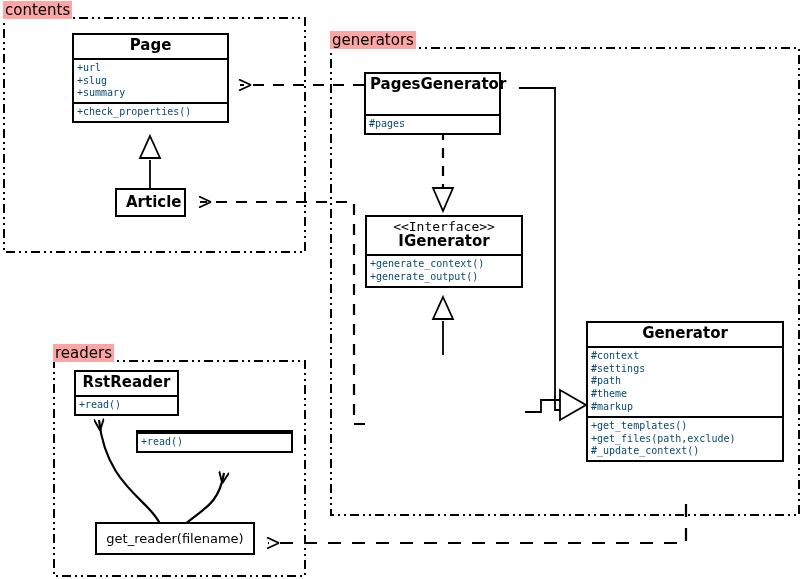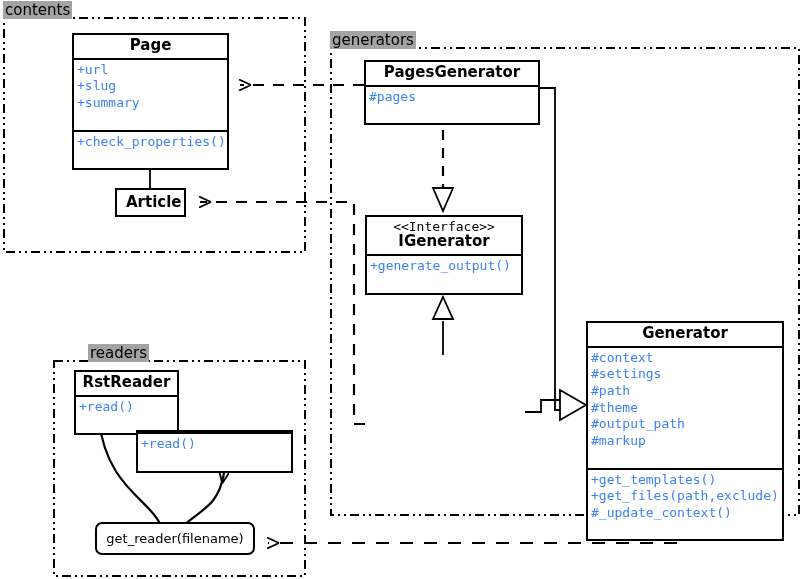--- a/index.html
+++ b/index.html
@@ -14,21 +14,21 @@
     background: #ffffff;
     font-family: "DejaVu Sans", sans-serif;
     overflow: hidden;
   }
   .pkg-label {
     position: absolute;
     font-family: "DejaVu Sans", sans-serif;
     font-size: 15px;
     color: #000;
     white-space: nowrap;
-    background: #a3a3a3;
+    background: #fca5a5;
     padding: 0 2px;
   }
   
   .umlbox {
     position: absolute;
     background: #ffffff;
     border: 2px solid #000;
     box-sizing: border-box;
     display: flex;
     flex-direction: column;
@@ -49,23 +49,23 @@
     text-align: center;
     color: #000;
     padding: 3px 4px 0 4px;
     line-height: 1.1;
   }
   .uml-sep {
     border-top: 2px solid #000;
   }
   .uml-compartment {
     font-family: "DejaVu Sans Mono", monospace;
-    font-size: 13px;
-    color: #3b82f6;
-    padding: 2px 2px 18px 3px;
+    font-size: 10px;
+    color: #0c4a6e;
+    padding: 2px 2px 2px 3px;
     line-height: 1.28;
     white-space: nowrap;
   }
   .uml-compartment div { line-height: 1.28; }
   .plainbox {
     position: absolute;
     background: #ffffff;
     border: 2px solid #000;
     box-sizing: border-box;
     display: flex;
@@ -91,21 +91,21 @@
 
     <rect x="4" y="18" width="301" height="234" fill="none" stroke="#000" stroke-width="2" stroke-dasharray="9 4 2 4 2 4"></rect>
 
     <rect x="331" y="48" width="468" height="467" fill="none" stroke="#000" stroke-width="2" stroke-dasharray="9 4 2 4 2 4"></rect>
 
     <rect x="54" y="361" width="251" height="215" fill="none" stroke="#000" stroke-width="2" stroke-dasharray="9 4 2 4 2 4"></rect>
   </svg>
 
   <div class="pkg-label" style="left:3px; top:1px;">contents</div>
   <div class="pkg-label" style="left:330px; top:31px;">generators</div>
-  <div class="pkg-label" style="left:53px; top:344px;margin-left:35px;">readers</div>
+  <div class="pkg-label" style="left:53px; top:344px;">readers</div>
 
   <svg class="under">
     <defs>
       <marker id="hollowTri" markerWidth="14" markerHeight="14" refX="12" refY="7" orient="auto" markerUnits="userSpaceOnUse">
         <path d="M1,1 L12,7 L1,13 z" fill="#ffffff" stroke="#000" stroke-width="1.6"></path>
       </marker>
       <marker id="openArrow" markerWidth="14" markerHeight="12" refX="12" refY="6" orient="auto" markerUnits="userSpaceOnUse">
         <path d="M1,6 L13,0.5 M1,6 L13,11.5" fill="none" stroke="#000" stroke-width="1.8"></path>
       </marker>
       <marker id="openArrowSolid" markerWidth="13" markerHeight="11" refX="11" refY="5.5" orient="auto" markerUnits="userSpaceOnUse">
@@ -167,44 +167,44 @@
     </div>
     <div class="uml-compartment uml-sep">
       <div>+check_properties()</div>
     </div>
   </div>
 
   <div class="umlbox" style="left:115px; top:188px; width:71px; height:29px; justify-content:center;">
     <div class="uml-title" style="padding:0 9px;">Article</div>
   </div>
 
-  <div class="umlbox" style="left:364px; top:60px; width:176px;">
+  <div class="umlbox" style="left:364px; top:72px; width:137px;gap:17px;">
     <div class="uml-title">PagesGenerator</div>
     <div class="uml-compartment uml-sep">
       <div>#pages</div>
     </div>
   </div>
 
   <div class="umlbox" style="left:365px; top:215px; width:158px;">
     <div class="uml-stereotype">&lt;&lt;Interface&gt;&gt;</div>
     <div class="uml-title" style="padding-top:0;">IGenerator</div>
     <div class="uml-compartment uml-sep">
+      <div>+generate_context()</div>
       <div>+generate_output()</div>
     </div>
   </div>
 
 
   <div class="umlbox" style="left:586px; top:321px; width:198px;">
     <div class="uml-title">Generator</div>
     <div class="uml-compartment uml-sep">
       <div>#context</div>
       <div>#settings</div>
       <div>#path</div>
       <div>#theme</div>
-      <div>#output_path</div>
       <div>#markup</div>
     </div>
     <div class="uml-compartment uml-sep">
       <div>+get_templates()</div>
       <div>+get_files(path,exclude)</div>
       <div>#_update_context()</div>
     </div>
   </div>
 
   <div class="umlbox" style="left:74px; top:370px; width:105px;">
@@ -213,17 +213,17 @@
       <div>+read()</div>
     </div>
   </div>
 
   <div class="umlbox" style="left:136px; top:430px; width:157px;">
     <div class="uml-compartment uml-sep">
       <div>+read()</div>
     </div>
   </div>
 
-  <div class="plainbox" style="left:95px; top:522px; width:160px; height:33px;border-radius:7px;">
+  <div class="plainbox" style="left:95px; top:522px; width:160px; height:33px;">
     <span>get_reader(filename)</span>
   </div>
 
 </div>
 
 </body></html>

